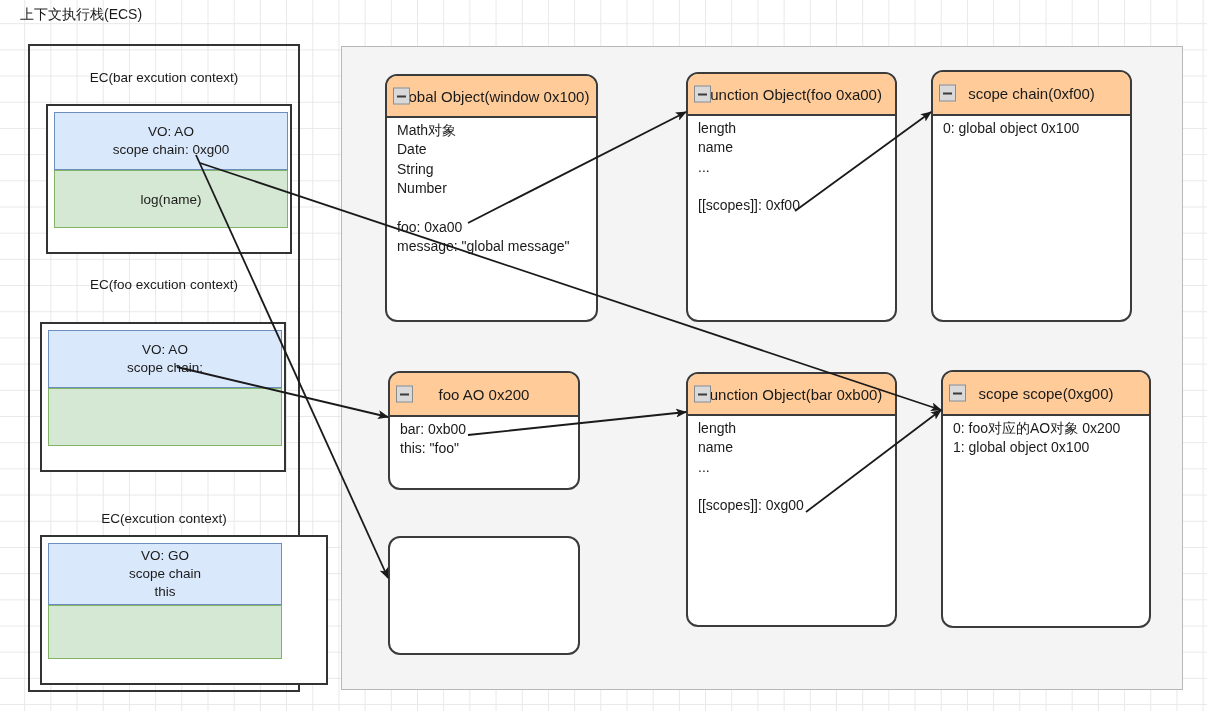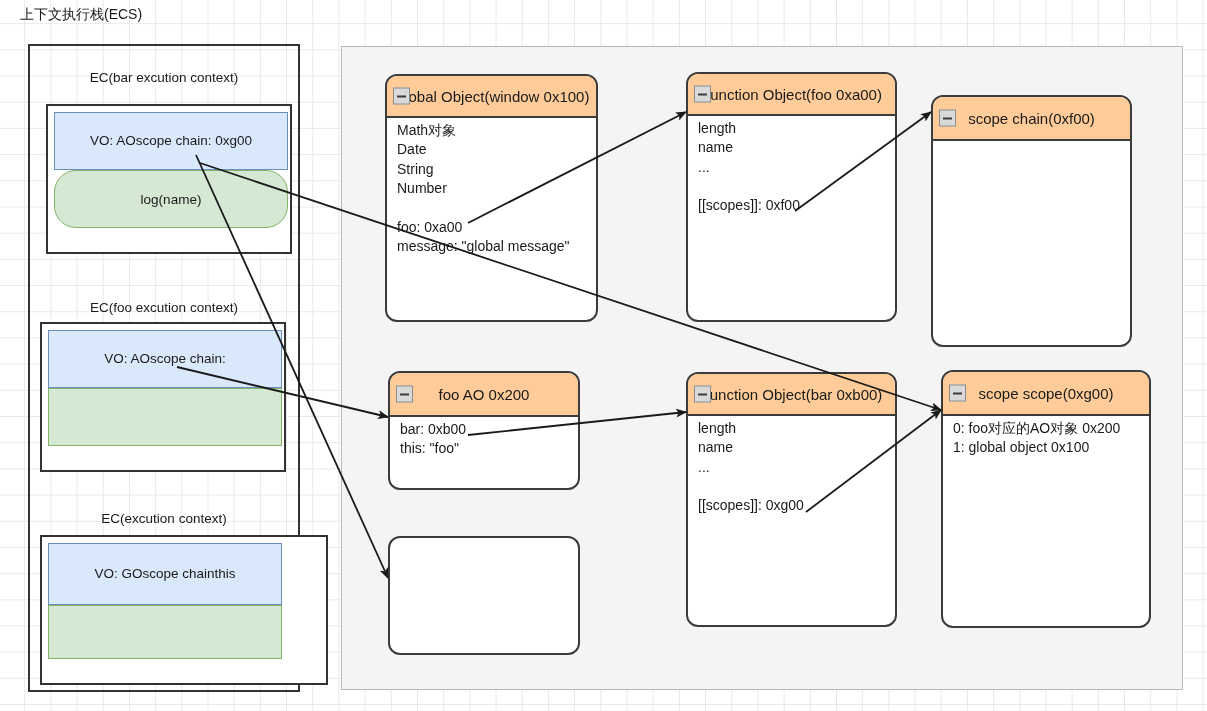--- a/index.html
+++ b/index.html
@@ -16,21 +16,21 @@
   }
   .abs{position:absolute;box-sizing:border-box;}
 
   
   #ecs-title{left:20px;top:6px;width:300px;text-align:left;font-size:14px;color:#1a1a1a;}
   #ecs-box{left:28px;top:44px;width:272px;height:648px;border:2px solid #333333;background:transparent;}
 
   .ec-label{font-size:13.5px;color:#1a1a1a;text-align:center;margin-top:8px;}
   .ec-frame{border:2px solid #333333;background:#ffffff;}
   .vo-cell{background:#dae8fc;border:1px solid #6c8ebf;box-sizing:border-box;
-           display:flex;flex-direction:row;align-items:center;justify-content:center;
+           display:flex;flex-direction:column;align-items:center;justify-content:center;
            font-size:13.5px;line-height:1.35;color:#1a1a1a;text-align:center;}
   .code-cell{background:#d5e8d4;border:1px solid #82b366;box-sizing:border-box;
            display:flex;align-items:center;justify-content:center;
            font-size:13.5px;color:#1a1a1a;text-align:center;}
 
   
   #main-panel{left:341px;top:46px;width:842px;height:644px;background:#f4f4f4;border:1px solid #b8b8b8;}
 
   
   .node{border:2.5px solid #3b3b3b;border-radius:12px;background:#ffffff;overflow:hidden;}
@@ -51,26 +51,26 @@
 <div class="abs" id="ecs-title">上下文执行栈(ECS)</div>
 
 <div class="abs" id="ecs-box"></div>
 
 <div class="abs ec-label" style="left:32px;top:62px;width:264px;">EC(bar excution context)</div>
 <div class="abs ec-frame" style="left:46px;top:104px;width:246px;height:150px;">
   <div class="vo-cell" style="position:absolute;left:6px;top:6px;width:234px;height:58px;">
     <span>VO: AO</span>
     <span>scope chain: 0xg00</span>
   </div>
-  <div class="code-cell" style="position:absolute;left:6px;top:64px;width:234px;height:58px;border-radius:22px;">
+  <div class="code-cell" style="position:absolute;left:6px;top:64px;width:234px;height:58px;">
     <span>log(name)</span>
   </div>
 </div>
 
-<div class="abs ec-label" style="left:32px;top:292px;width:264px;">EC(foo excution context)</div>
+<div class="abs ec-label" style="left:32px;top:269px;width:264px;">EC(foo excution context)</div>
 <div class="abs ec-frame" style="left:40px;top:322px;width:246px;height:150px;">
   <div class="vo-cell" style="position:absolute;left:6px;top:6px;width:234px;height:58px;">
     <span>VO: AO</span>
     <span>scope chain:</span>
   </div>
   <div class="code-cell" style="position:absolute;left:6px;top:64px;width:234px;height:58px;">
     <span></span>
   </div>
 </div>
 
@@ -111,27 +111,28 @@
       </span>
     <span>Function Object(foo 0xa00)</span>
   </div>
   <div class="node-body">length
 name
 ...
 
 [[scopes]]: 0xf00</div>
 </div>
 
-<div class="abs node" style="left:931px;top:70px;width:201px;height:252px;margin-top:25px;">
+<div class="abs node" style="left:931px;top:70px;width:201px;height:252px;">
   <div class="node-head" style="height:42px;">
     <span class="collapse-icon">
         <i></i>
       </span>
     <span>scope chain(0xf00)</span>
   </div>
+  <div class="node-body">0: global object 0x100</div>
 </div>
 
 <div class="abs node" style="left:388px;top:371px;width:192px;height:119px;">
   <div class="node-head" style="height:42px;">
     <span class="collapse-icon">
         <i></i>
       </span>
     <span>foo AO 0x200</span>
   </div>
   <div class="node-body">bar: 0xb00

